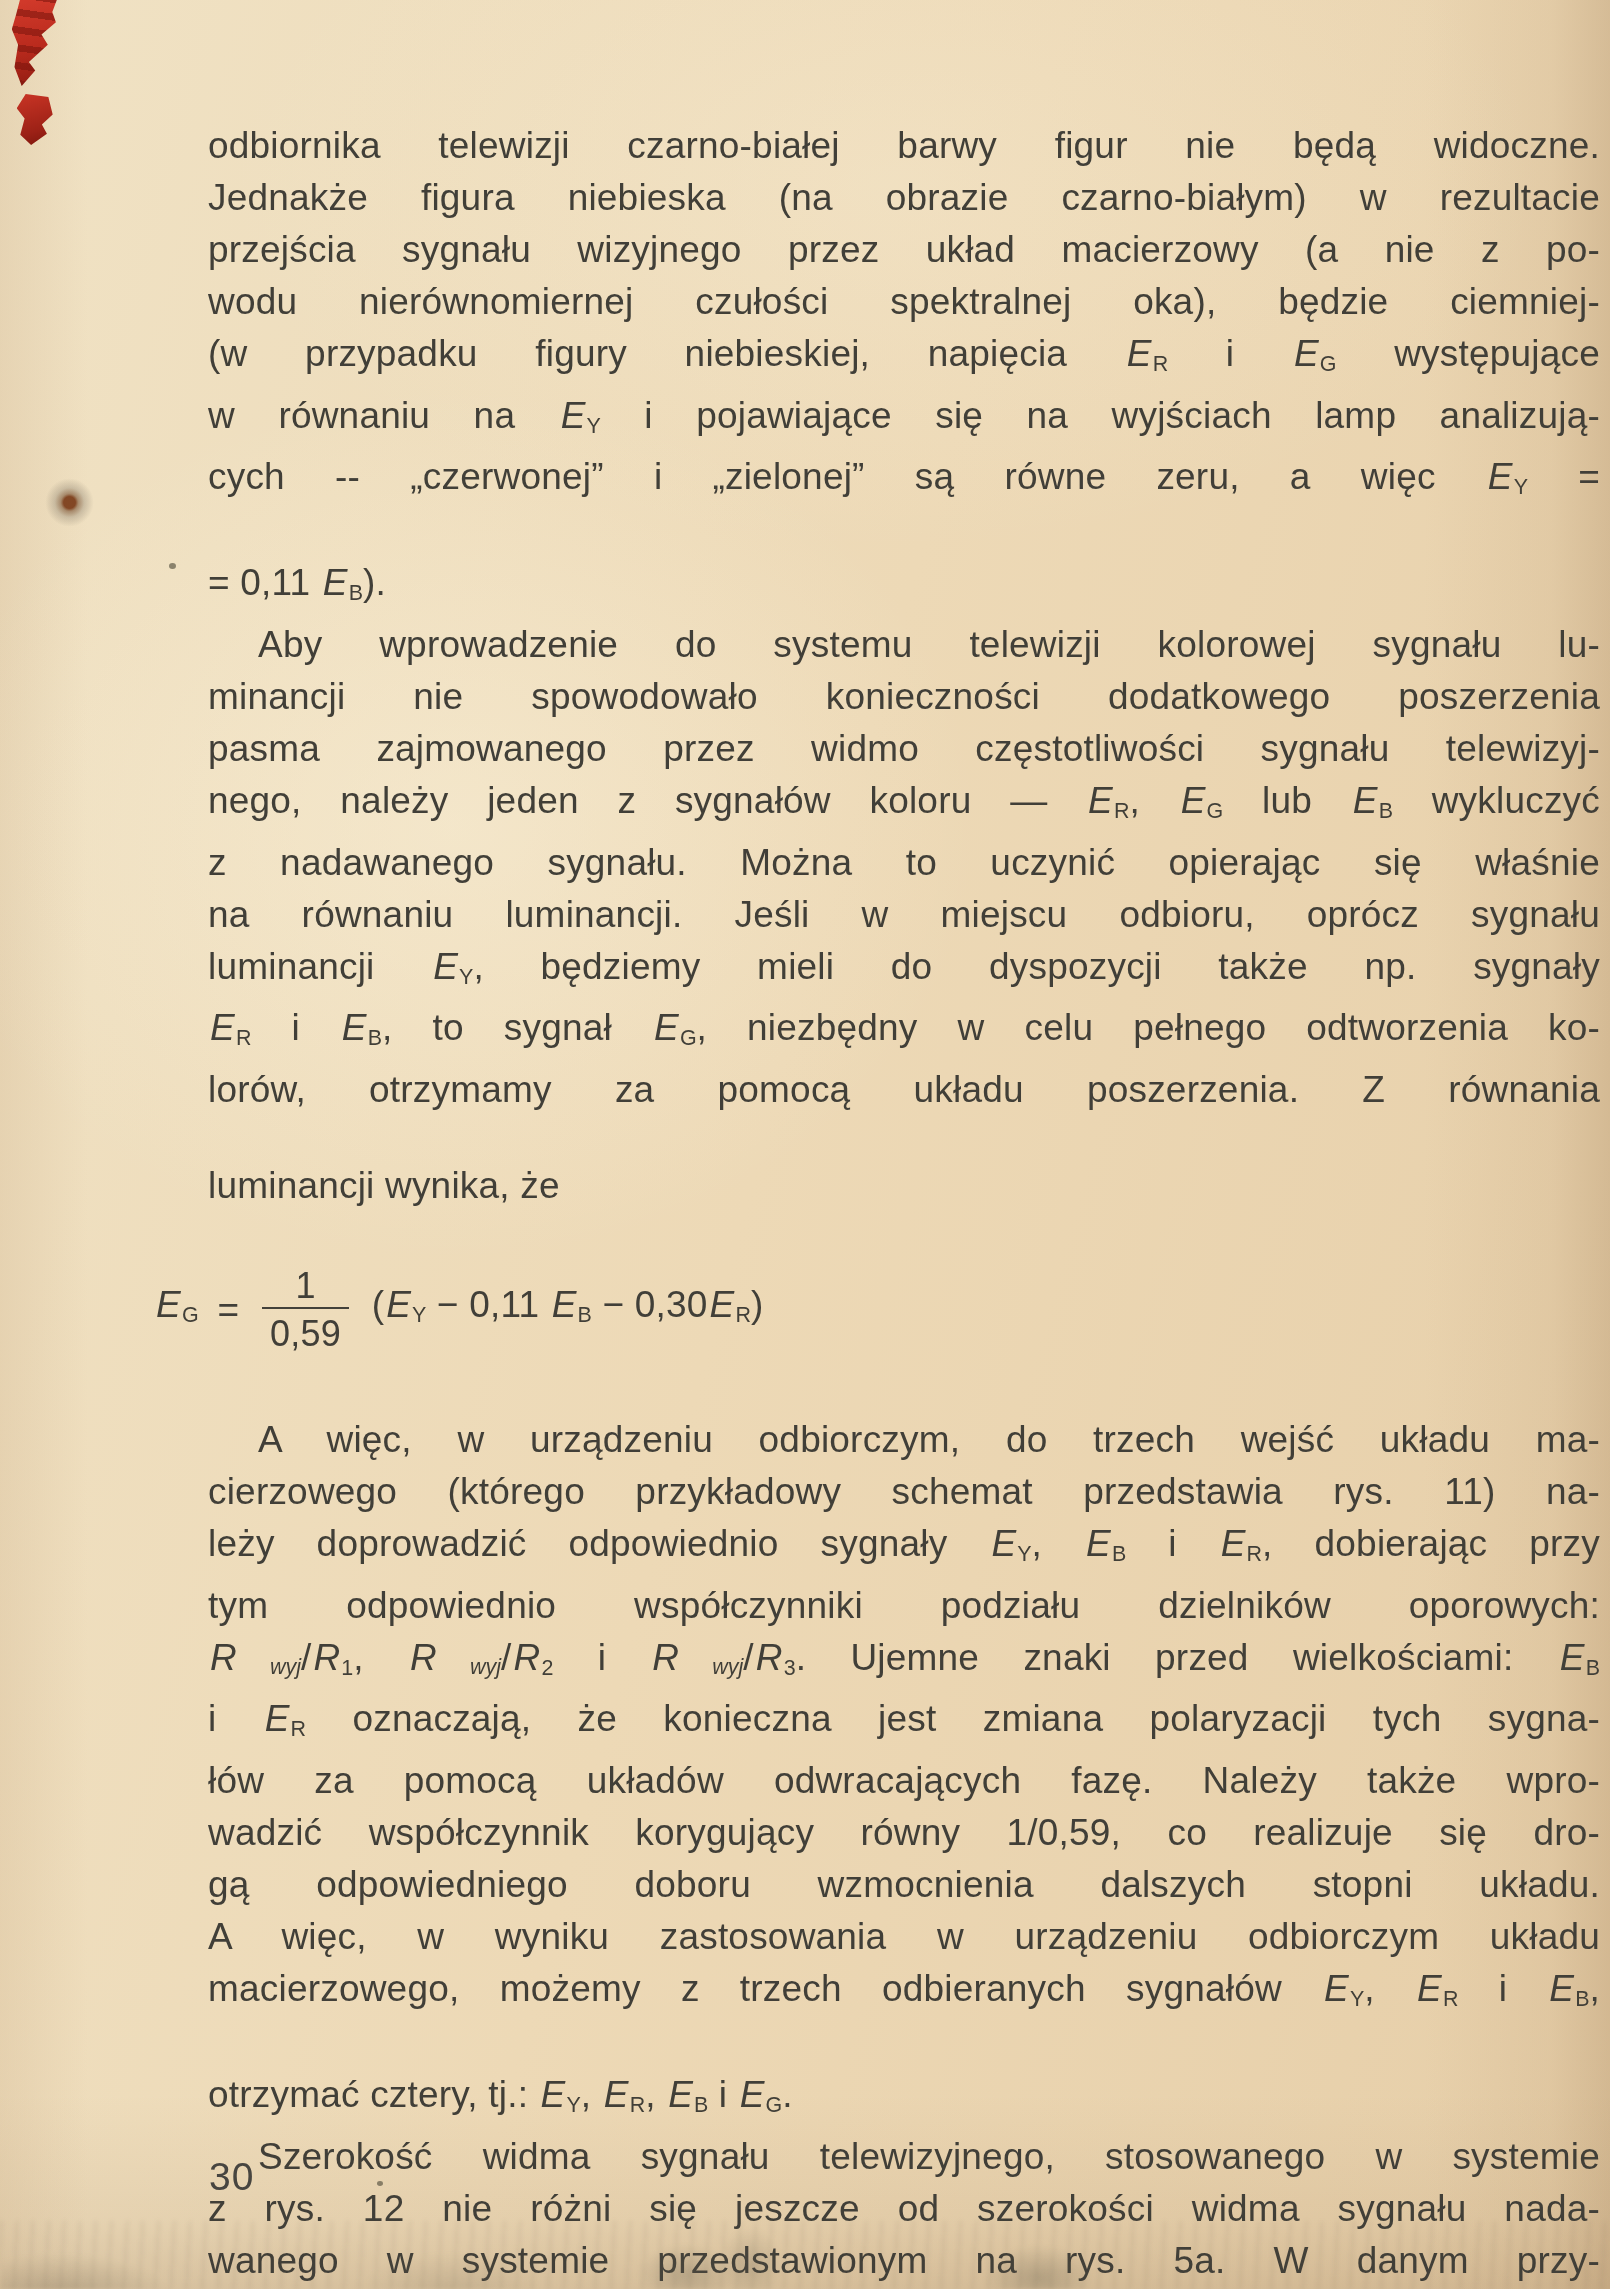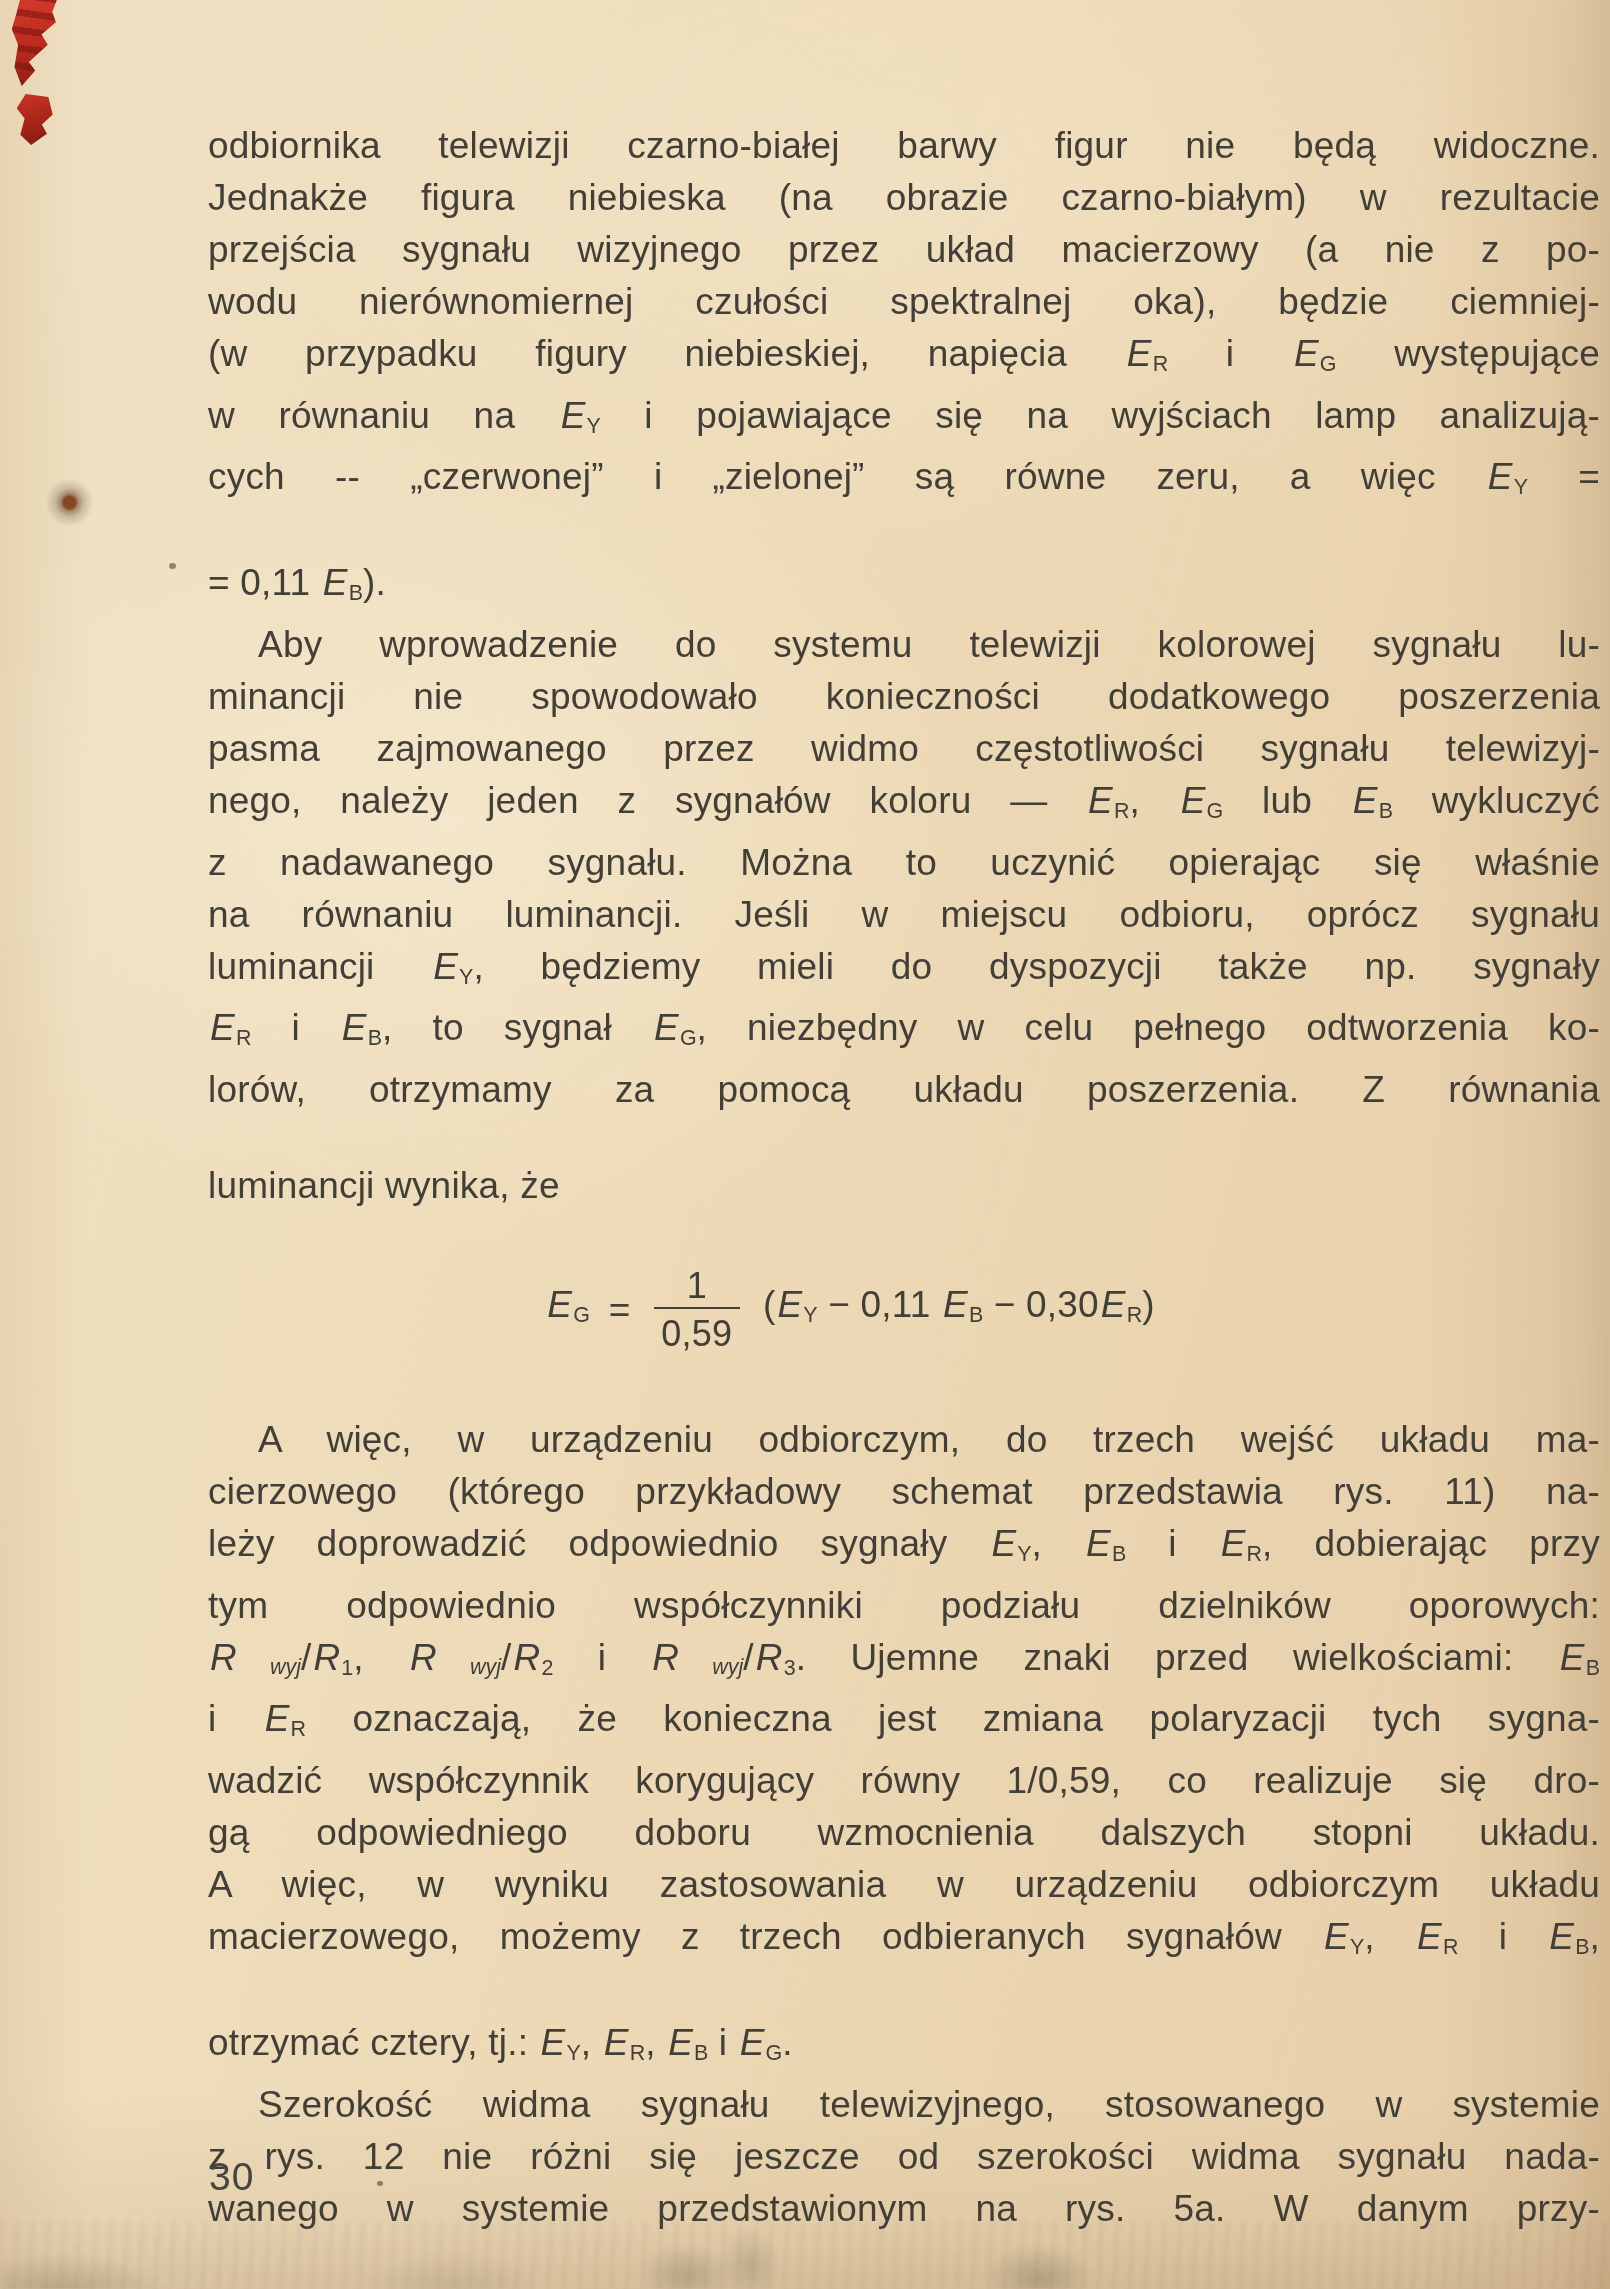--- a/index.html
+++ b/index.html
@@ -31,21 +31,21 @@
     font-size:.58em;
     vertical-align:-0.22em;
     letter-spacing:0;
     font-style:normal;
   }
   sub i{font-style:italic;margin-left:32px;}
   i.var{font-style:italic;padding:0 1px 0 2px;}
   .formula{
     height:137px;
     margin:29px 0 36px;
-    display:flex;align-items:center;justify-content:center;
+    display:flex;align-items:center;
     gap:19px;font-size:37px;
     transform:translateX(-54px);
   }
   .frac{display:inline-flex;flex-direction:column;align-items:center;margin:0 3.9px;}
   .frac .num{font-size:36px;line-height:43px;padding:0 7.8px;}
   .frac .den{font-size:36px;line-height:45px;padding:2px 7.8px 0 7.8px;border-top:2.9px solid #43413a;}
   .page-number{
     position:absolute;left:209px;top:2155px;
     font-size:39px;color:#474540;letter-spacing:1px;
   }
@@ -125,20 +125,21 @@
         </span>
         <span>(<i class="var">E</i><sub>Y</sub> − 0,11 <i class="var">E</i><sub>B</sub> − 0,30<i class="var">E</i><sub>R</sub>)</span>
       </div>
       <div>
         <div class="line indent">A więc, w urządzeniu odbiorczym, do trzech wejść układu ma-</div>
         <div class="line">cierzowego (którego przykładowy schemat przedstawia rys. 11) na-</div>
         <div class="line">leży doprowadzić odpowiednio sygnały <i class="var">E</i><sub>Y</sub>, <i class="var">E</i><sub>B</sub> i <i class="var">E</i><sub>R</sub>, dobierając przy</div>
         <div class="line">tym odpowiednio współczynniki podziału dzielników oporowych:</div>
         <div class="line"><i class="var">R</i><sub><i>wyj</i></sub>/<i class="var">R</i><sub>1</sub>, <i class="var">R</i><sub><i>wyj</i></sub>/<i class="var">R</i><sub>2</sub> i <i class="var">R</i><sub><i>wyj</i></sub>/<i class="var">R</i><sub>3</sub>. Ujemne znaki przed wielkościami: <i class="var">E</i><sub>B</sub></div>
         <div class="line">i <i class="var">E</i><sub>R</sub> oznaczają, że konieczna jest zmiana polaryzacji tych sygna-</div>
+        <div class="line">łów za pomocą układów odwracających fazę. Należy także wpro-</div>
         <div class="line">wadzić współczynnik korygujący równy 1/0,59, co realizuje się dro-</div>
         <div class="line">gą odpowiedniego doboru wzmocnienia dalszych stopni układu.</div>
         <div class="line">A więc, w wyniku zastosowania w urządzeniu odbiorczym układu</div>
         <div class="line">macierzowego, możemy z trzech odbieranych sygnałów <i class="var">E</i><sub>Y</sub>, <i class="var">E</i><sub>R</sub> i <i class="var">E</i><sub>B</sub>,</div>
         <div class="line last">otrzymać cztery, tj.: <i class="var">E</i><sub>Y</sub>, <i class="var">E</i><sub>R</sub>, <i class="var">E</i><sub>B</sub> i <i class="var">E</i><sub>G</sub>.</div>
       </div>
       <div>
         <div class="line indent">Szerokość widma sygnału telewizyjnego, stosowanego w systemie</div>
         <div class="line">z rys. 12 nie różni się jeszcze od szerokości widma sygnału nada-</div>
         <div class="line">wanego w systemie przedstawionym na rys. 5a. W danym przy-</div>

